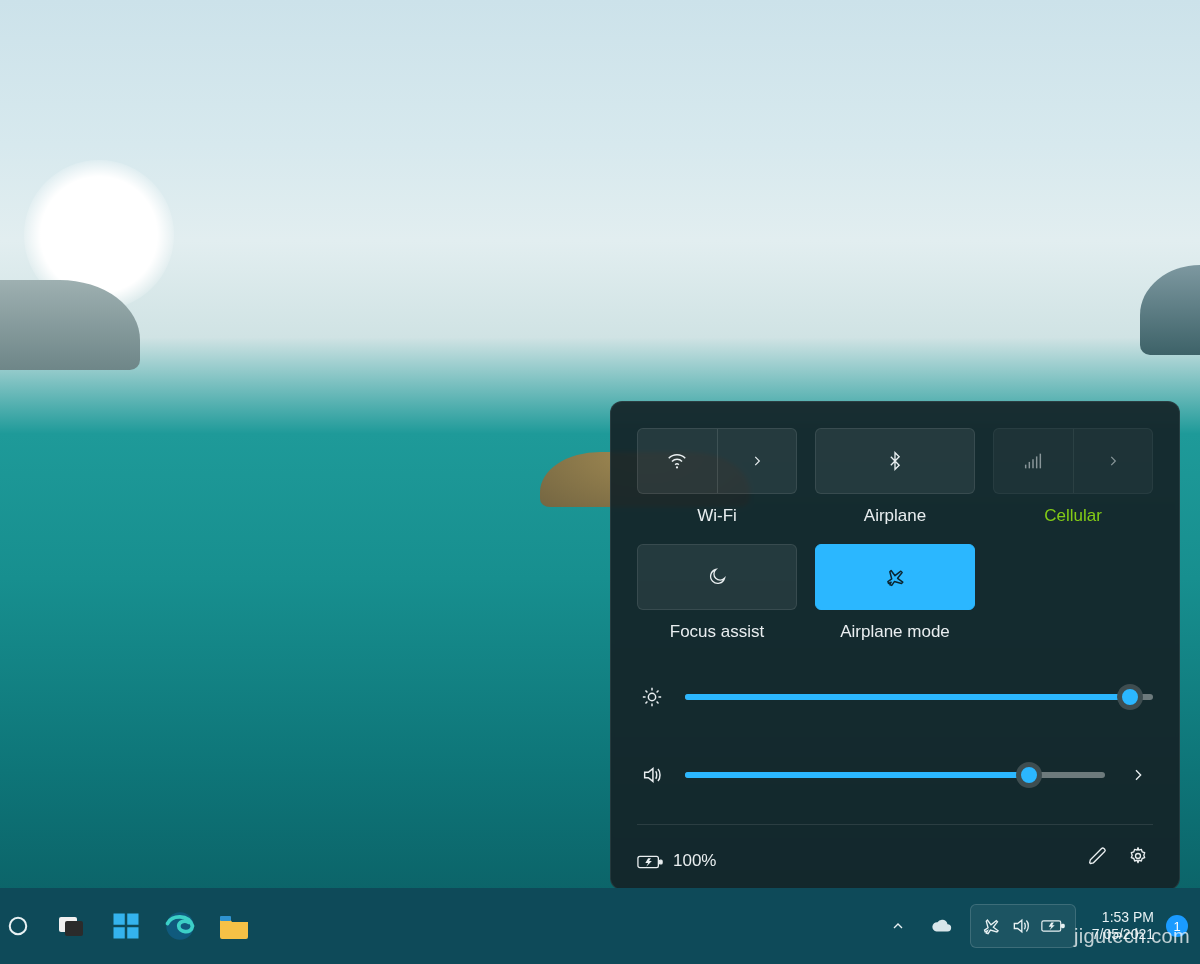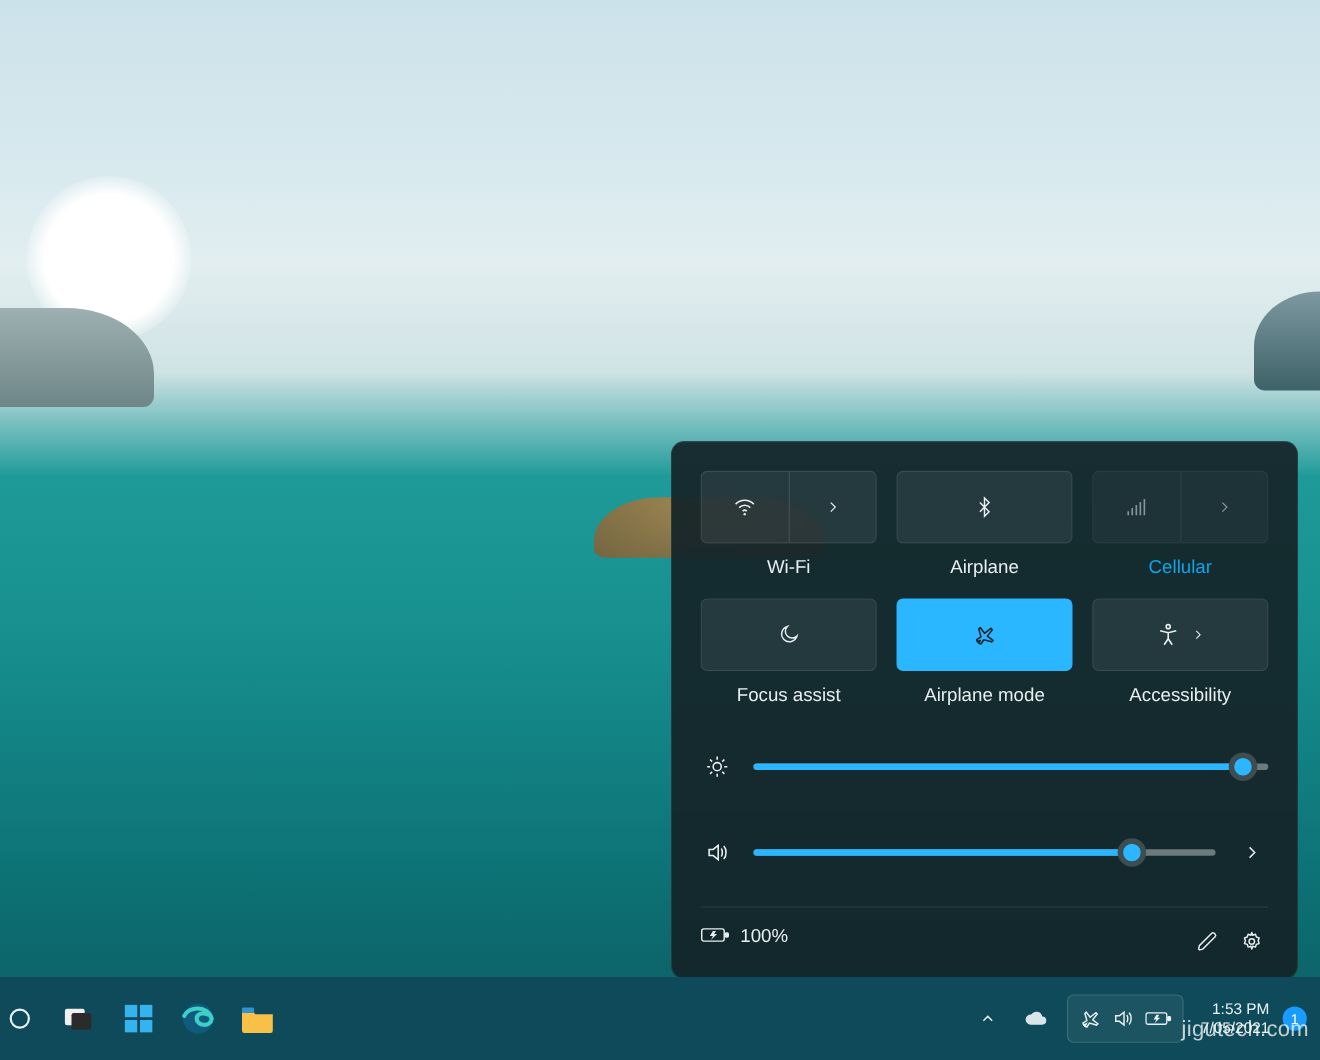--- a/index.html
+++ b/index.html
@@ -78,37 +78,37 @@
     display:flex; align-items:center; justify-content:center;
     color:#e9eef0;
     position:relative;
   }
   .tile.split { justify-content:stretch; }
   .tile.split .half { flex:1; display:flex; align-items:center; justify-content:center; height:100%; }
   .tile.split .half:first-child { border-right:1px solid rgba(255,255,255,0.12); }
   .tile.active { background:#2bb7ff; color:#0b2530; border-color:#2bb7ff; }
   .tile.dim { opacity:0.55; }
   .tile-label { font-size:17px; color:#e9eef0; }
-  .tile-label.dim { color:#0ea5e9; }
+  .tile-label.dim { color:#84cc16; }
   .sliders { margin-top:40px; display:flex; flex-direction:column; gap:48px; }
   .slider-row { display:flex; align-items:center; gap:18px; }
   .slider-track {
     flex:1; height:6px; border-radius:3px;
     background:#6d7a7c; position:relative;
   }
   .slider-fill {
     position:absolute; left:0; top:0; bottom:0;
     background:#2bb7ff; border-radius:3px;
   }
   .slider-thumb {
     position:absolute; top:50%; width:26px; height:26px; margin-left:-13px; margin-top:-13px;
     border-radius:50%; background:#2bb7ff; border:5px solid #3e4d50;
   }
   .panel-footer {
-    margin-top:34px; display:flex; align-items:flex-start;
+    margin-top:34px; display:flex; align-items:flex-end;
     border-top:1px solid rgba(255,255,255,0.1); padding-top:16px;
     gap:10px;
   }
   .footer-spacer{flex:1;}
   .ico-btn { width:30px;height:30px;display:flex;align-items:center;justify-content:center;color:#e9eef0; }
   svg { display:block; }
   .watermark{
     position:absolute; right:10px; bottom:16px; color:rgba(255,255,255,0.75);
     font-size:20px; letter-spacing:0.3px; pointer-events:none;text-align:center;
   }
@@ -197,36 +197,20 @@
       <div class="tile active">
         <span>
           <svg width="24" height="22" viewBox="0 0 24 24" fill="none" stroke="#0b2530" stroke-width="1.6">
             <path d="M10 21l1-5-7-4v-2l7 1 1-8 2 0 1 8 7-1v2l-7 4 1 5-2 1-1-3-1 3z" stroke-linejoin="round" transform="rotate(45 12 12)"></path>
           </svg>
         </span>
       </div>
       <span class="tile-label">Airplane mode</span>
     </div>
 
-    <div class="tile-wrap">
-      <div class="tile" style="gap:10px;">
-        <span>
-          <svg width="22" height="22" viewBox="0 0 24 24" fill="none" stroke="currentColor" stroke-width="1.6">
-            <circle cx="12" cy="4" r="2"></circle>
-              <path d="M4 8l8 2 8-2M12 10v6m0 0l-4 6m4-6l4 6"></path>
-          </svg>
-        </span>
-        <span>
-          <svg width="12" height="12" viewBox="0 0 24 24" fill="none" stroke="currentColor" stroke-width="2">
-              <path d="M9 5l7 7-7 7"></path>
-            </svg>
-        </span>
-      </div>
-      <span class="tile-label">Accessibility</span>
-    </div>
 
   </div>
 
   <div class="sliders">
 
     <div class="slider-row">
       <span class="ico-btn">
         <svg width="22" height="22" viewBox="0 0 24 24" fill="none" stroke="currentColor" stroke-width="1.6">
           <circle cx="12" cy="12" r="4"></circle>
             <path d="M12 2v3M12 19v3M2 12h3M19 12h3M4.9 4.9l2.1 2.1M17 17l2.1 2.1M19.1 4.9 17 7M7 17l-2.1 2.1"></path>

